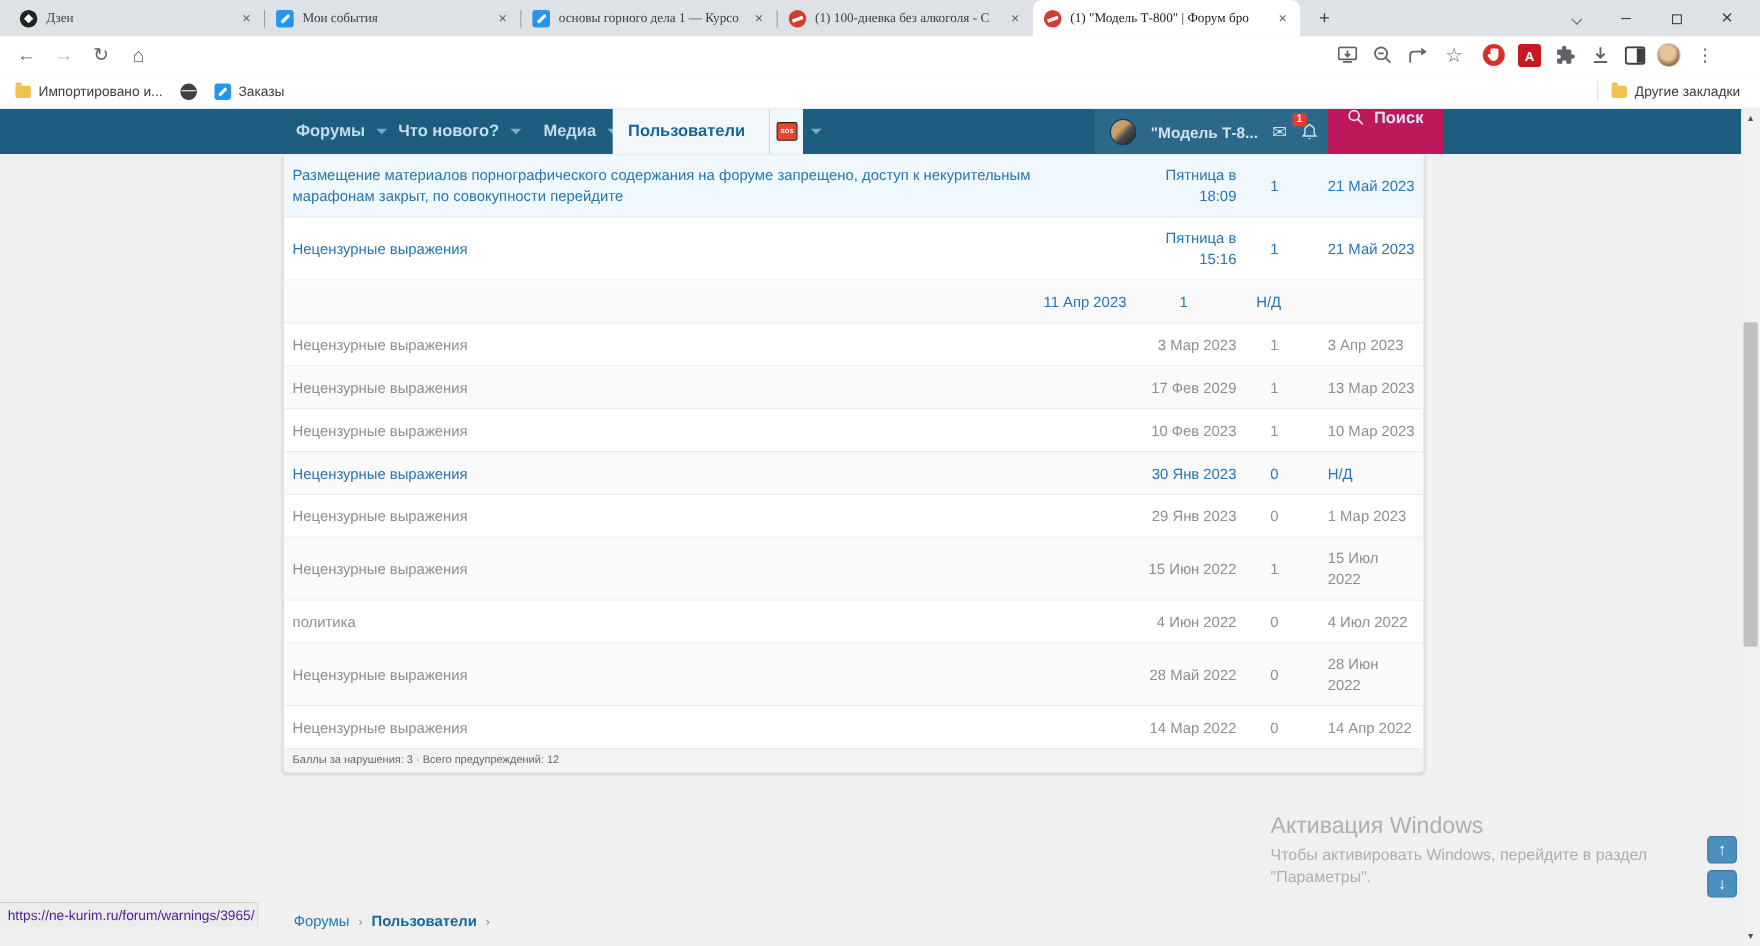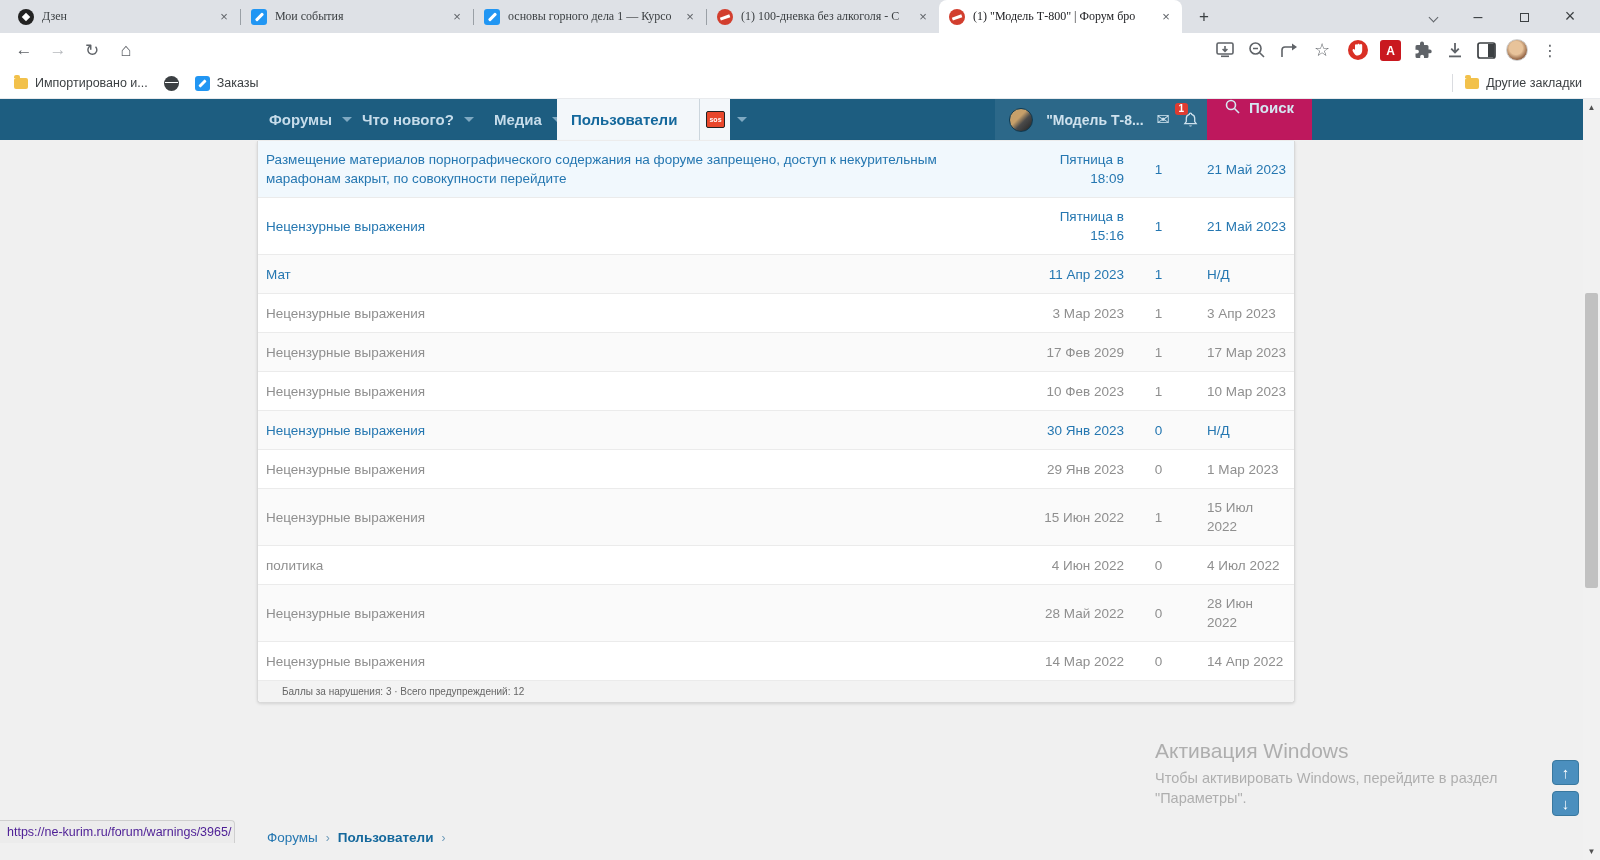--- a/index.html
+++ b/index.html
@@ -62,21 +62,21 @@
   .content { position:absolute; left:257px; top:42px; width:1038px; background:#fff; border:1px solid #d9d9d9; border-top:none; border-radius:0 0 4px 4px; box-shadow:0 1px 3px rgba(0,0,0,0.12); }
   .row { display:grid; grid-template-columns:1fr 100px 65px 95px; align-items:center; padding:9px 8px; border-bottom:1px solid #ebebeb; font-size:13.5px; line-height:19px; min-height:39px; color:#8f8f8f; }
   .row:nth-child(odd) { background:#fafafa; }
   .row.hl { background:#f1f8fd; }
   .row .c-title { padding-right:20px; }
   .row .c-date { text-align:right; padding-right:2px; }
   .row .c-pts { text-align:center; }
   .row .c-exp { padding-left:16px; }
   .row.active, .row.active .c-title { color:#2577b1; }
   .row.active .c-title { cursor:pointer; }
-  .tfoot { background:#f3f3f3; border-radius:0 0 4px 4px; padding:5px 24px; font-size:10px; color:#666; }
+  .tfoot { background:#f3f3f3; border-radius:0 0 4px 4px; padding:5px 8px; font-size:10px; color:#666; }
 
   .crumbs { position:absolute; left:267px; top:731px; font-size:13.5px; color:#2577b1; display:flex; gap:8px; align-items:center; }
   .crumbs .sep { color:#6f9cba; font-size:12px; }
   .crumbs .bold { font-weight:700; color:#14689c; }
 
   .watermark { position:absolute; left:1155px; top:640px; color:rgba(120,120,120,0.55); pointer-events:none; }
   .watermark .w1 { font-size:21px; }
   .watermark .w2 { font-size:14.5px; margin-top:5px; line-height:20px; }
 
   .scrollbtn { position:absolute; left:1552px; width:27px; height:25px; background:#4b8fbe; border:1px solid #39789f; border-radius:4px; color:#fff; font-size:15px; font-weight:700; display:flex; align-items:center; justify-content:center; }
@@ -284,36 +284,35 @@
       <div class="c-pts">1</div>
       <div class="c-exp">21 Май 2023</div>
     </div>
     <div class="row active">
       <a class="c-title">Нецензурные выражения</a>
       <div class="c-date">Пятница в 15:16</div>
       <div class="c-pts">1</div>
       <div class="c-exp">21 Май 2023</div>
     </div>
     <div class="row active">
-      <a class="c-title">Мат</a>
       <div class="c-date">11 Апр 2023</div>
       <div class="c-pts">1</div>
       <div class="c-exp">Н/Д</div>
     </div>
     <div class="row">
       <a class="c-title">Нецензурные выражения</a>
       <div class="c-date">3 Мар 2023</div>
       <div class="c-pts">1</div>
       <div class="c-exp">3 Апр 2023</div>
     </div>
     <div class="row">
       <a class="c-title">Нецензурные выражения</a>
       <div class="c-date">17 Фев 2029</div>
       <div class="c-pts">1</div>
-      <div class="c-exp">17 Мар 2023</div>
+      <div class="c-exp">13 Мар 2023</div>
     </div>
     <div class="row">
       <a class="c-title">Нецензурные выражения</a>
       <div class="c-date">10 Фев 2023</div>
       <div class="c-pts">1</div>
       <div class="c-exp">10 Мар 2023</div>
     </div>
     <div class="row active">
       <a class="c-title">Нецензурные выражения</a>
       <div class="c-date">30 Янв 2023</div>

